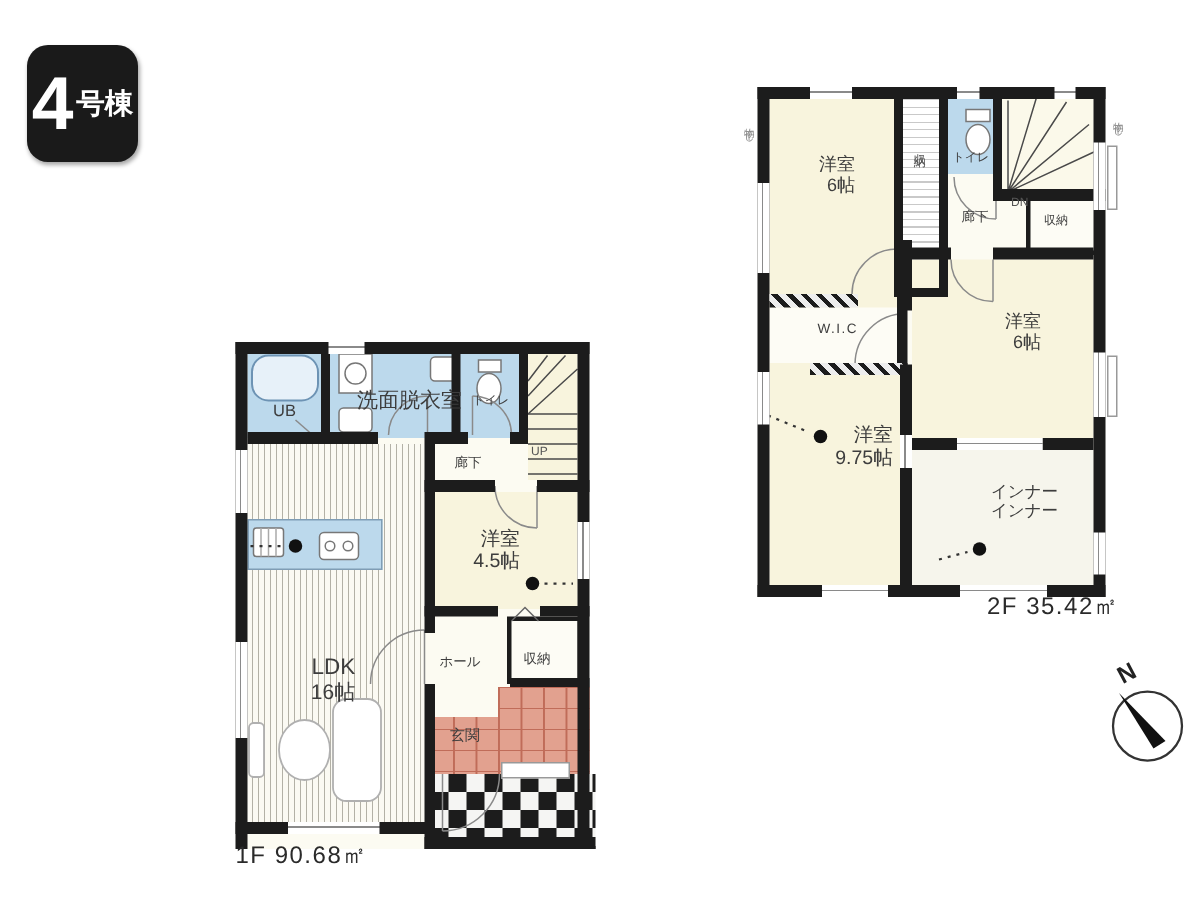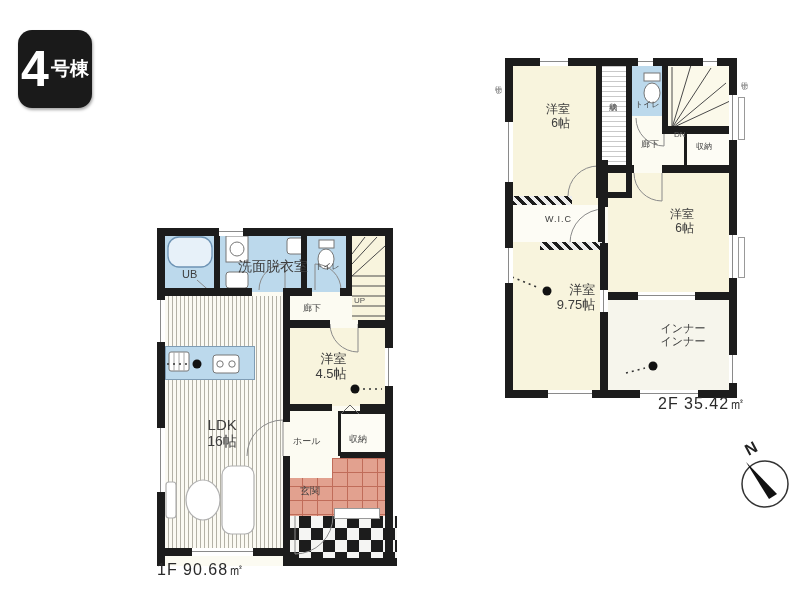--- a/index.html
+++ b/index.html
@@ -132,21 +132,21 @@
 
     <div class="lbl" style="left:182px;top:268px;font-size:11px">UB</div>
     <div class="lbl" style="left:238px;top:258px;font-size:14px">洗面脱衣室</div>
     <div class="lbl" style="left:315px;top:262px;font-size:8px">トイレ</div>
     <div class="lbl" style="left:303px;top:303px;font-size:9px">廊下</div>
     <div class="lbl" style="left:354px;top:296px;font-size:8px;color:#555">UP</div>
     <div class="lbl ctr" style="left:331px;top:352px;font-size:13px">
       <div>洋室</div>
       <div>4.5帖</div>
     </div>
-    <div class="lbl ctr" style="left:222px;top:416px;font-size:15px">
+    <div class="lbl ctr" style="left:222px;top:436px;font-size:15px">
       <div>LDK</div>
       <div style="font-size:14px">16帖</div>
     </div>
     <div class="lbl" style="left:293px;top:436px;font-size:9px">ホール</div>
     <div class="lbl" style="left:349px;top:434px;font-size:9px">収納</div>
     <div class="lbl" style="left:300px;top:485px;font-size:10px">玄関</div>
     <div class="area-lbl" style="left:157px;top:560px">1F 90.68㎡</div>
   </div>
 
   <div>

